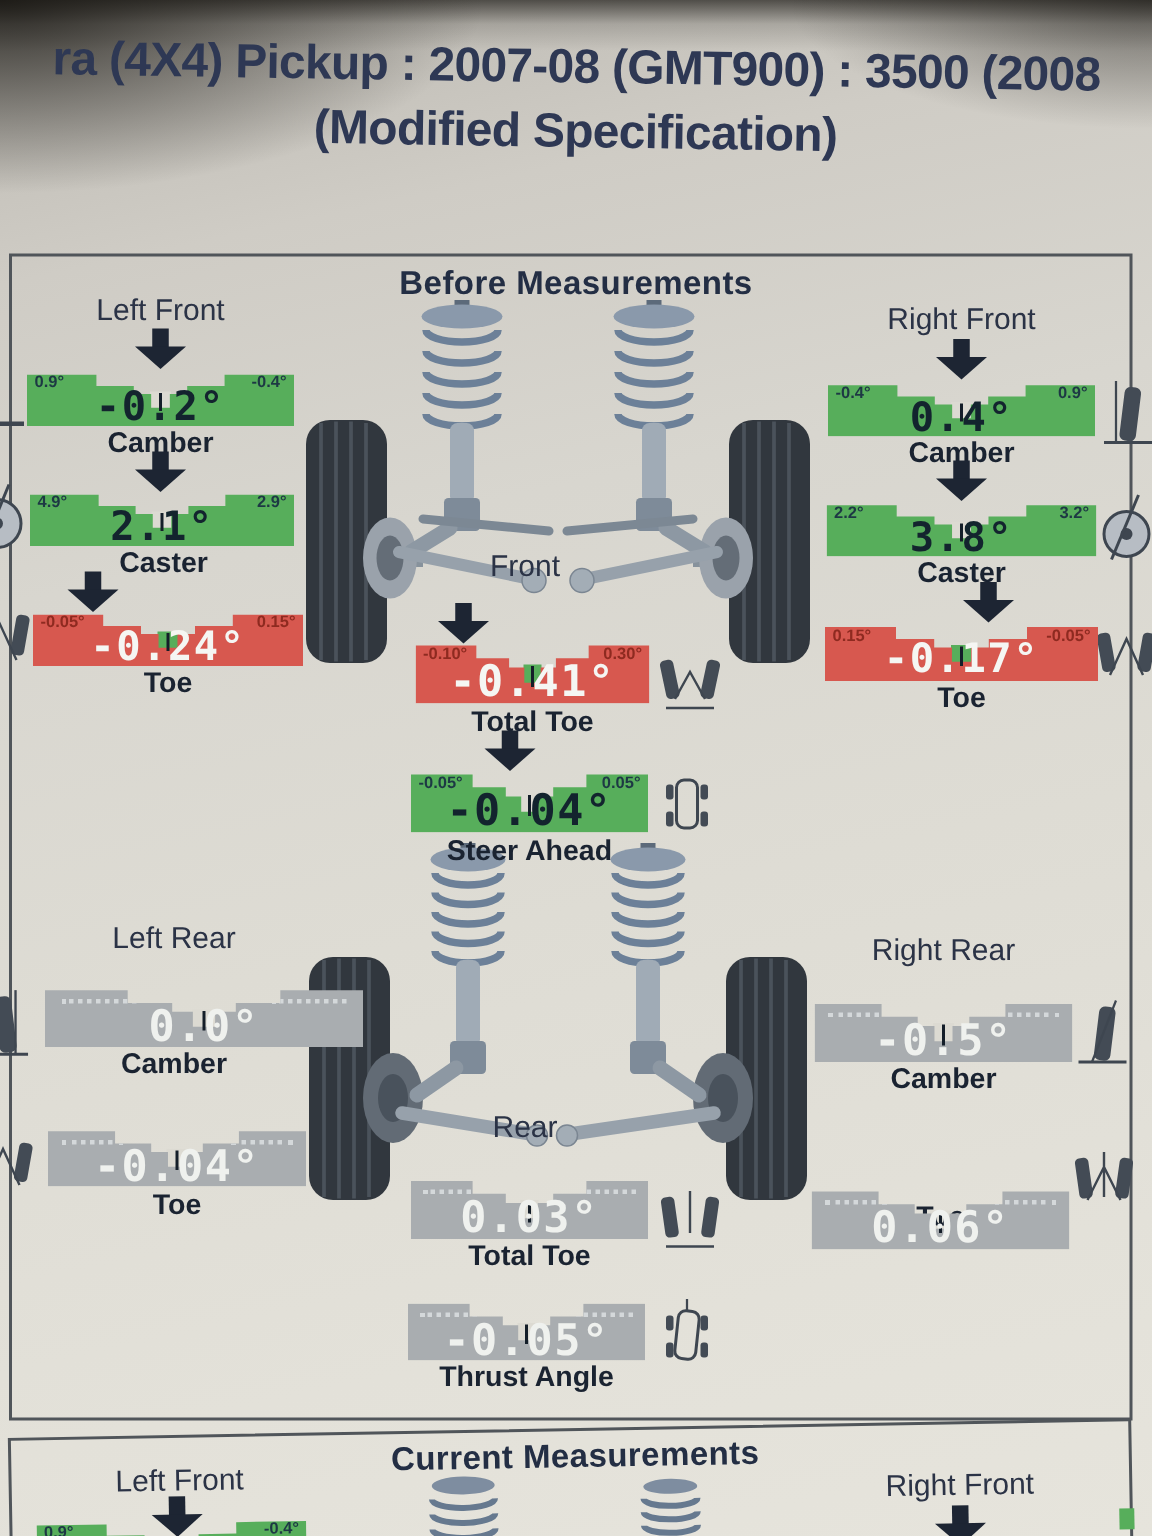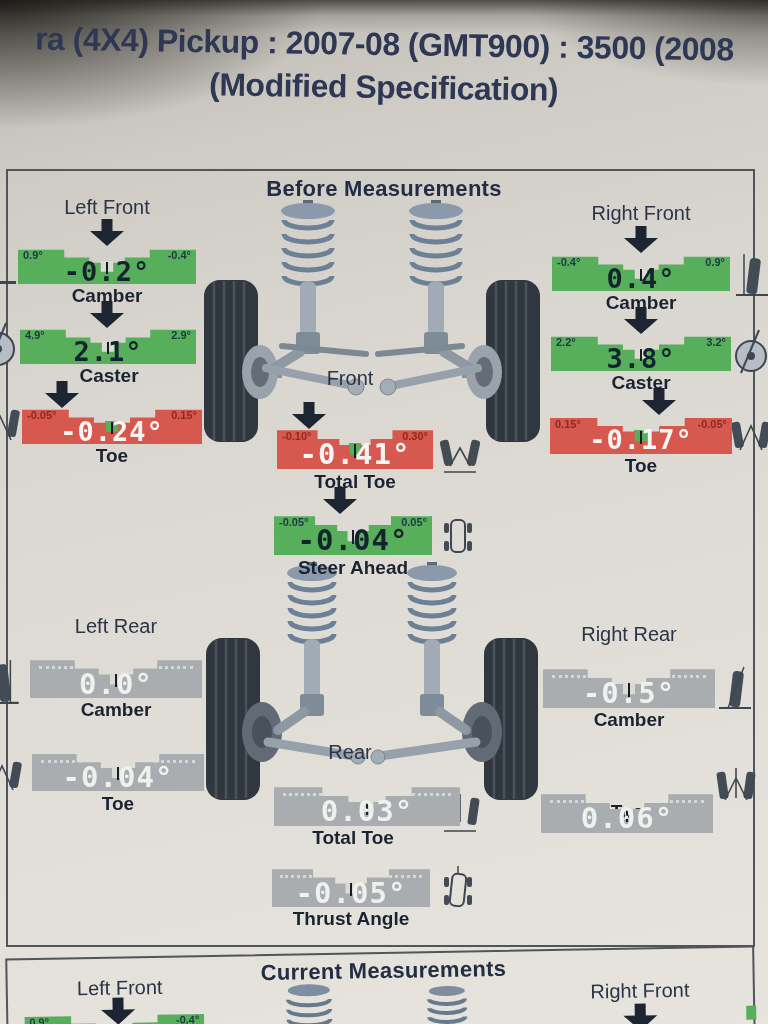--- a/index.html
+++ b/index.html
@@ -221,21 +221,21 @@
     <div class="g-slot"></div>
     <div class="g-body"></div>
     <div class="g-tick"></div>
     <span class="g-min">-0.05°</span>
     <span class="g-max">0.05°</span>
     <span class="g-val">-0.04°</span>
   </div>
   <div class="abs cap" style="left:274px;top:557px;width:158px;">Steer Ahead</div>
 
   <div class="abs pos-label" style="left:30px;top:615px;width:172px;">Left Rear</div>
-  <div class="gauge gray v29" style="left:30px;top:656px;width:172px;height:42px;">
+  <div class="gauge gray v29" style="left:30px;top:656px;width:172px;height:42px;padding-left:40px;">
     <div class="g-slot"></div>
     <div class="g-body"></div>
     <div class="g-tick"></div>
     <span class="g-val">0.0°</span>
   </div>
   <div class="abs cap" style="left:30px;top:699px;width:172px;">Camber</div>
   <div class="gauge gray v29" style="left:32px;top:750px;width:172px;height:41px;">
     <div class="g-slot"></div>
     <div class="g-body"></div>
     <div class="g-tick"></div>
@@ -253,21 +253,21 @@
   <div class="abs cap" style="left:543px;top:709px;width:172px;">Camber</div>
   <div class="gauge gray v29" style="left:541px;top:790px;width:172px;height:43px;">
     <div class="g-slot"></div>
     <div class="g-body"></div>
     <div class="g-tick"></div>
     <span class="g-val">0.06°</span>
   </div>
   <div class="abs cap" style="left:541px;top:801px;width:172px;">Toe</div>
 
   <div class="abs pos-label" style="left:270px;top:741px;width:160px;">Rear</div>
-  <div class="gauge gray v29" style="left:274px;top:783px;width:158px;height:43px;padding-left:28px;">
+  <div class="gauge gray v29" style="left:274px;top:783px;width:158px;height:43px;">
     <div class="g-slot"></div>
     <div class="g-body"></div>
     <div class="g-tick"></div>
     <span class="g-val">0.03°</span>
   </div>
   <div class="abs cap" style="left:274px;top:827px;width:158px;">Total Toe</div>
   <div class="gauge gray v29" style="left:272px;top:865px;width:158px;height:42px;">
     <div class="g-slot"></div>
     <div class="g-body"></div>
     <div class="g-tick"></div>

